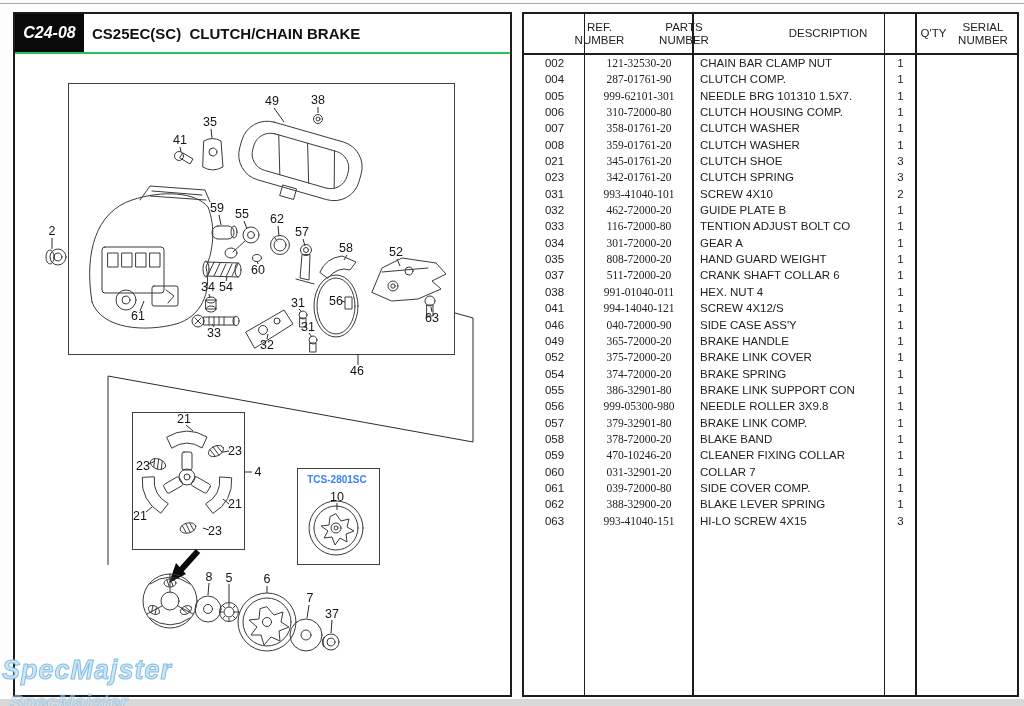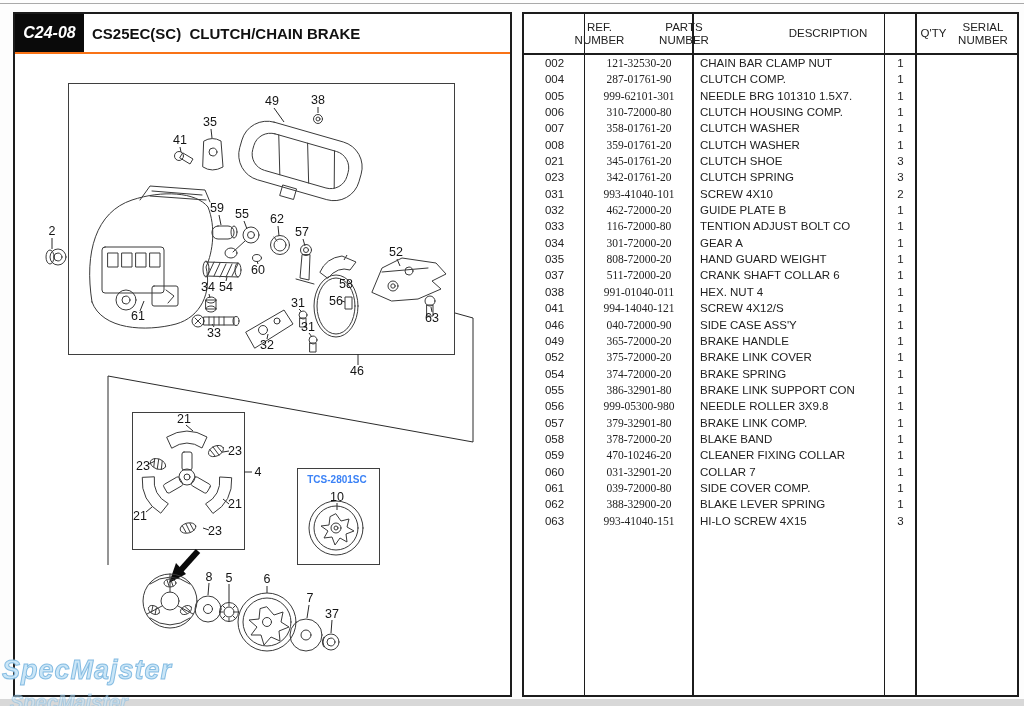--- a/index.html
+++ b/index.html
@@ -5,21 +5,21 @@
   html,body{margin:0;padding:0;background:#fff;}
   #page{position:relative;width:1024px;height:706px;background:#fdfdfd;overflow:hidden;
         font-family:"Liberation Sans","DejaVu Sans",sans-serif;color:#1d1d1d;}
   .abs{position:absolute;}
   
   #scan-top{left:0;top:3px;width:1024px;height:1px;background:#a9a9a9;}
   #scan-bottom{left:0;top:699px;width:1024px;height:7px;background:#d8d8d8;}
 
   
   #left-panel{left:13px;top:12px;width:499px;height:685px;border:2px solid #1c1c1c;box-sizing:border-box;background:#fff;}
-  #header-bar{left:0;top:0;width:495px;height:38px;border-bottom:2px solid #f97316;display:flex;align-items:stretch;}
+  #header-bar{left:0;top:0;width:495px;height:38px;border-bottom:2px solid #22c55e;display:flex;align-items:stretch;}
   #badge{width:69px;background:#0a0a0a;color:#fff;display:flex;align-items:center;justify-content:center;
          font-weight:bold;font-style:italic;font-size:16px;letter-spacing:0px;}
   #title{flex:1;display:flex;align-items:center;padding-left:8px;font-weight:bold;font-size:15px;white-space:pre;color:#111;}
 
   .dbox{border:1.2px solid #3f3f3f;background:transparent;}
   #diagram-box{left:55px;top:69px;width:385px;height:270px;}     
   #clutch-box{left:119px;top:398px;width:111px;height:136px;}    
   #tcs-box{left:284px;top:454px;width:81px;height:95px;}         
   #tcs-title{left:337px;top:479px;transform:translate(-50%,-50%);font-size:10px;font-weight:bold;color:#3b82f6;white-space:nowrap;text-align:center;}
 
@@ -343,21 +343,21 @@
   <div id="diagram-labels" class="abs" style="left:0;top:0;width:1024px;height:706px;pointer-events:none;">
       <div class="dlabel" style="left: 52px; top: 231px;">2</div>
       <div class="dlabel" style="left: 180px; top: 140px;">41</div>
       <div class="dlabel" style="left: 210px; top: 122px;">35</div>
       <div class="dlabel" style="left: 272px; top: 101px;">49</div>
       <div class="dlabel" style="left: 318px; top: 100px;">38</div>
       <div class="dlabel" style="left: 217px; top: 208px;">59</div>
       <div class="dlabel" style="left: 242px; top: 214px;">55</div>
       <div class="dlabel" style="left: 277px; top: 219px;">62</div>
       <div class="dlabel" style="left: 302px; top: 232px;">57</div>
-      <div class="dlabel" style="left: 346px; top: 248px; margin-top: 36px;">58</div>
+      <div class="dlabel" style="left: 346px; top: 248px;">58</div>
       <div class="dlabel" style="left: 396px; top: 252px;">52</div>
       <div class="dlabel" style="left: 258px; top: 270px;">60</div>
       <div class="dlabel" style="left: 208px; top: 287px;">34</div>
       <div class="dlabel" style="left: 226px; top: 287px;">54</div>
       <div class="dlabel" style="left: 138px; top: 316px;">61</div>
       <div class="dlabel" style="left: 214px; top: 333px;">33</div>
       <div class="dlabel" style="left: 267px; top: 345px;">32</div>
       <div class="dlabel" style="left: 298px; top: 303px;">31</div>
       <div class="dlabel" style="left: 308px; top: 327px;">31</div>
       <div class="dlabel" style="left: 336px; top: 301px;">56</div>

